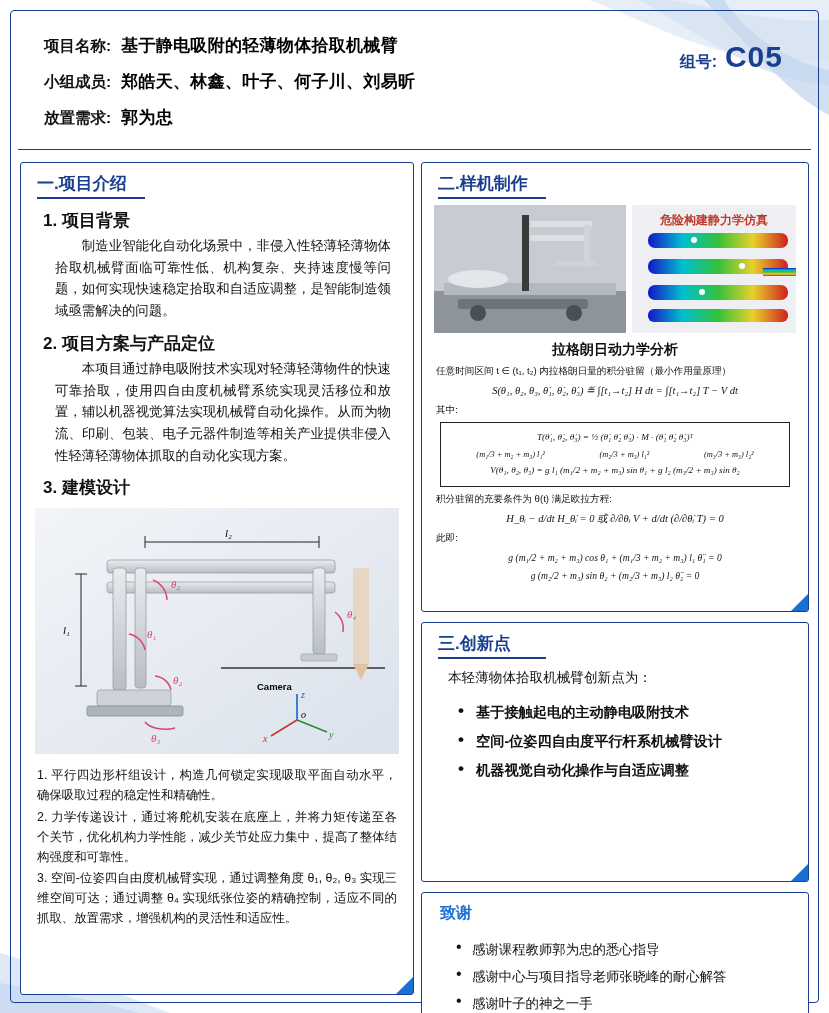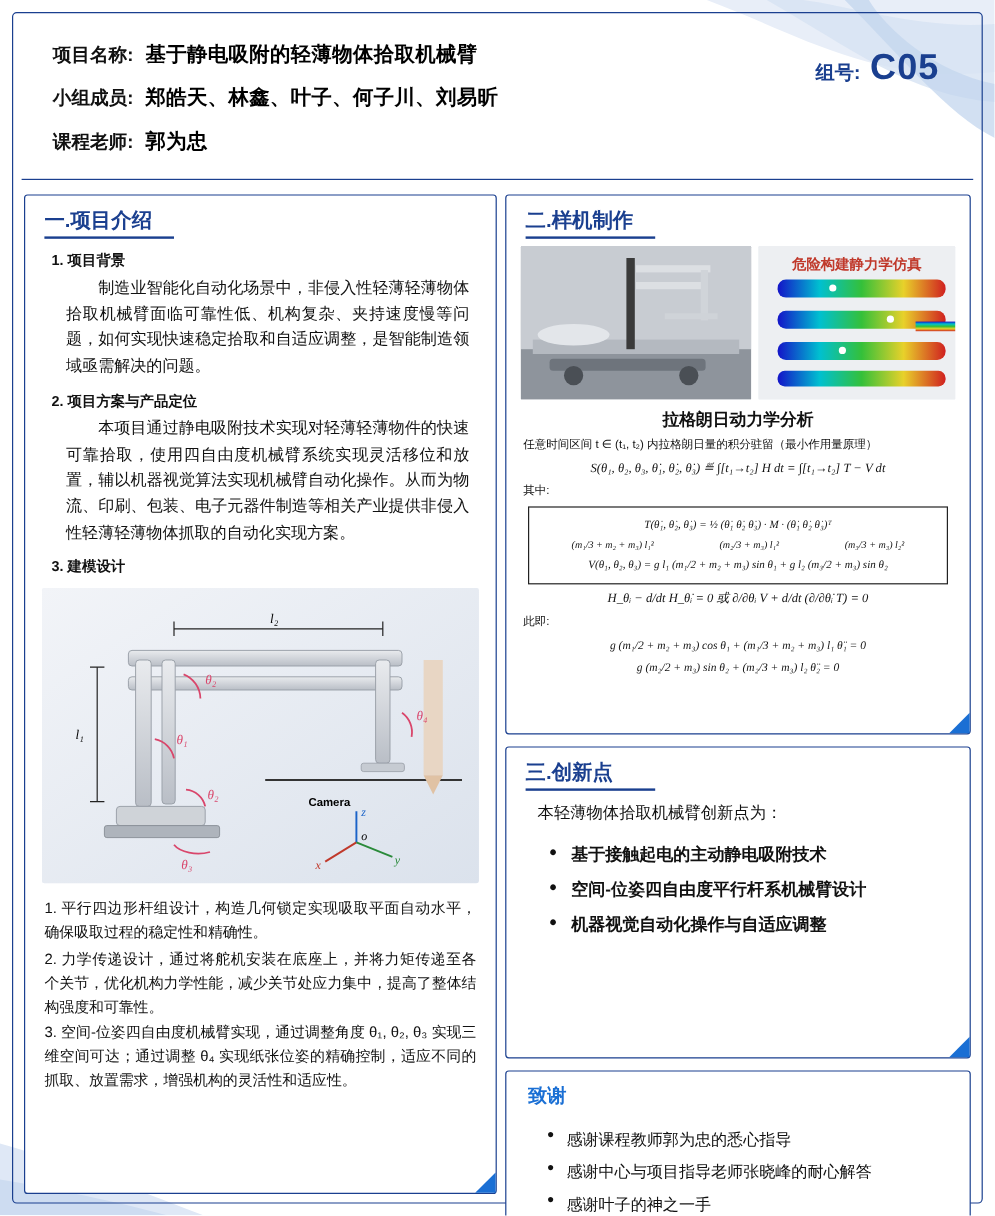--- a/index.html
+++ b/index.html
@@ -120,21 +120,21 @@
     position: relative;
   }
   .sec-title::after {
     content: "";
     position: absolute;
     left: 16px; bottom: 0;
     width: 108px; height: 2px;
     background: #1a3f8f;
   }
   .sub-title {
-    font-size: 12px;
+    font-size: 17px;
     font-weight: 700;
     color: #111;
     padding: 10px 0 3px 22px;
   }
   .body-text {
     font-size: 13.4px;
     line-height: 1.62;
     color: #111;
     padding: 0 22px 0 34px;
     text-align: justify;
@@ -303,21 +303,21 @@
   <div class="header">
     <div class="hdr-row">
       <span class="hdr-label">项目名称:</span>
       <span class="hdr-value">基于静电吸附的轻薄物体拾取机械臂</span>
     </div>
     <div class="hdr-row">
       <span class="hdr-label">小组成员:</span>
       <span class="hdr-value">郑皓天、林鑫、叶子、何子川、刘易昕</span>
     </div>
     <div class="hdr-row">
-      <span class="hdr-label">课程老师:</span>
+      <span class="hdr-label">放置需求:</span>
       <span class="hdr-value">郭为忠</span>
     </div>
     <div class="group-box">
       <span class="group-label">组号:</span>
       <span class="group-code">C05</span>
     </div>
   </div>
 
   <div class="col-left">
     <div class="panel" style="height:100%;">
@@ -461,20 +461,21 @@
         <div class="lagr-note">其中:</div>
         <div class="matrix-box">
           <div>T(θ̇₁, θ̇₂, θ̇₃) = ½ (θ̇₁  θ̇₂  θ̇₃) · M · (θ̇₁ θ̇₂ θ̇₃)ᵀ</div>
           <div style="display:flex;justify-content:space-around;font-size:8.4px;">
             <span>(m₁/3 + m₂ + m₃) l₁²</span>
             <span>(m₂/3 + m₃) l₁²</span>
             <span>(m₃/3 + m₃) l₂²</span>
           </div>
           <div>V(θ₁, θ₂, θ₃) = g l₁ (m₁/2 + m₂ + m₃) sin θ₁ + g l₂ (m₃/2 + m₃) sin θ₂</div>
         </div>
+        <div class="lagr-note">积分驻留的充要条件为 θ(t) 满足欧拉方程:</div>
         <div class="formula">H_θᵢ − d/dt H_θ̇ᵢ = 0   或   ∂/∂θᵢ V + d/dt (∂/∂θ̇ᵢ T) = 0</div>
         <div class="lagr-note">此即:</div>
         <div class="brace-box">
           <div>g (m₁/2 + m₂ + m₃) cos θ₁ + (m₁/3 + m₂ + m₃) l₁ θ̈₁ = 0</div>
           <div>g (m₂/2 + m₃) sin θ₂ + (m₂/3 + m₃) l₂ θ̈₂ = 0</div>
         </div>
       </div>
       <div class="panel-corner"></div>
     </div>
 

